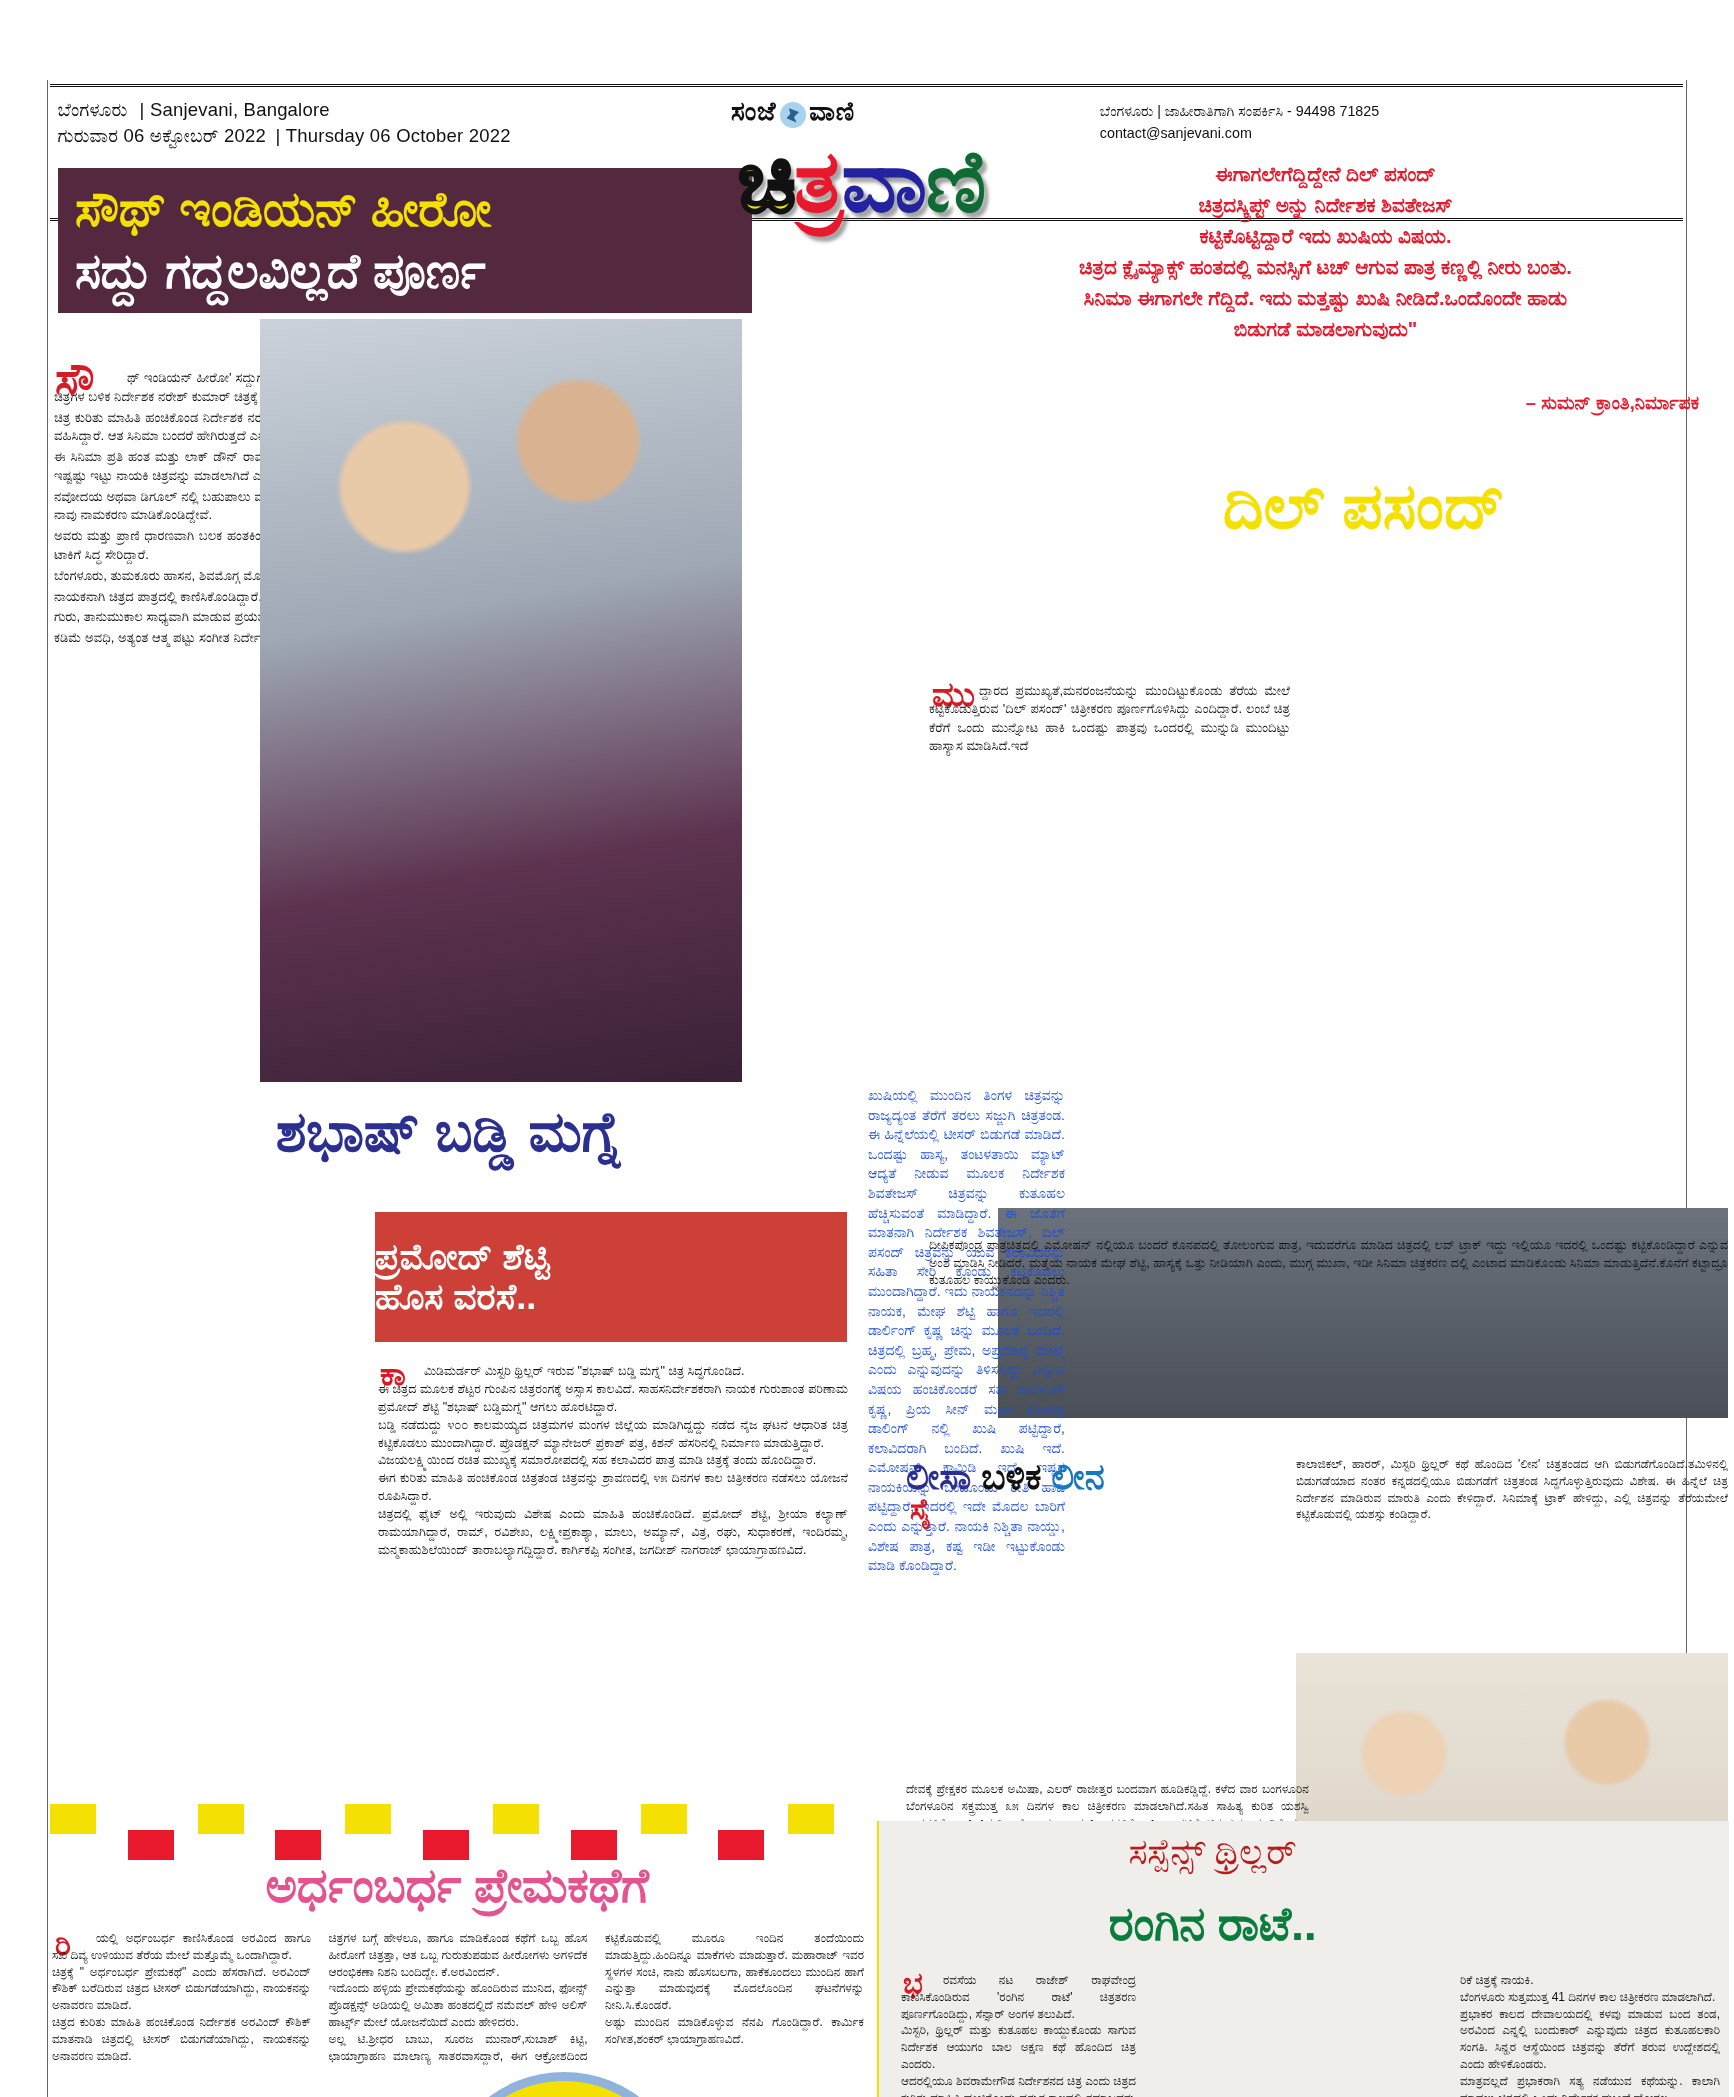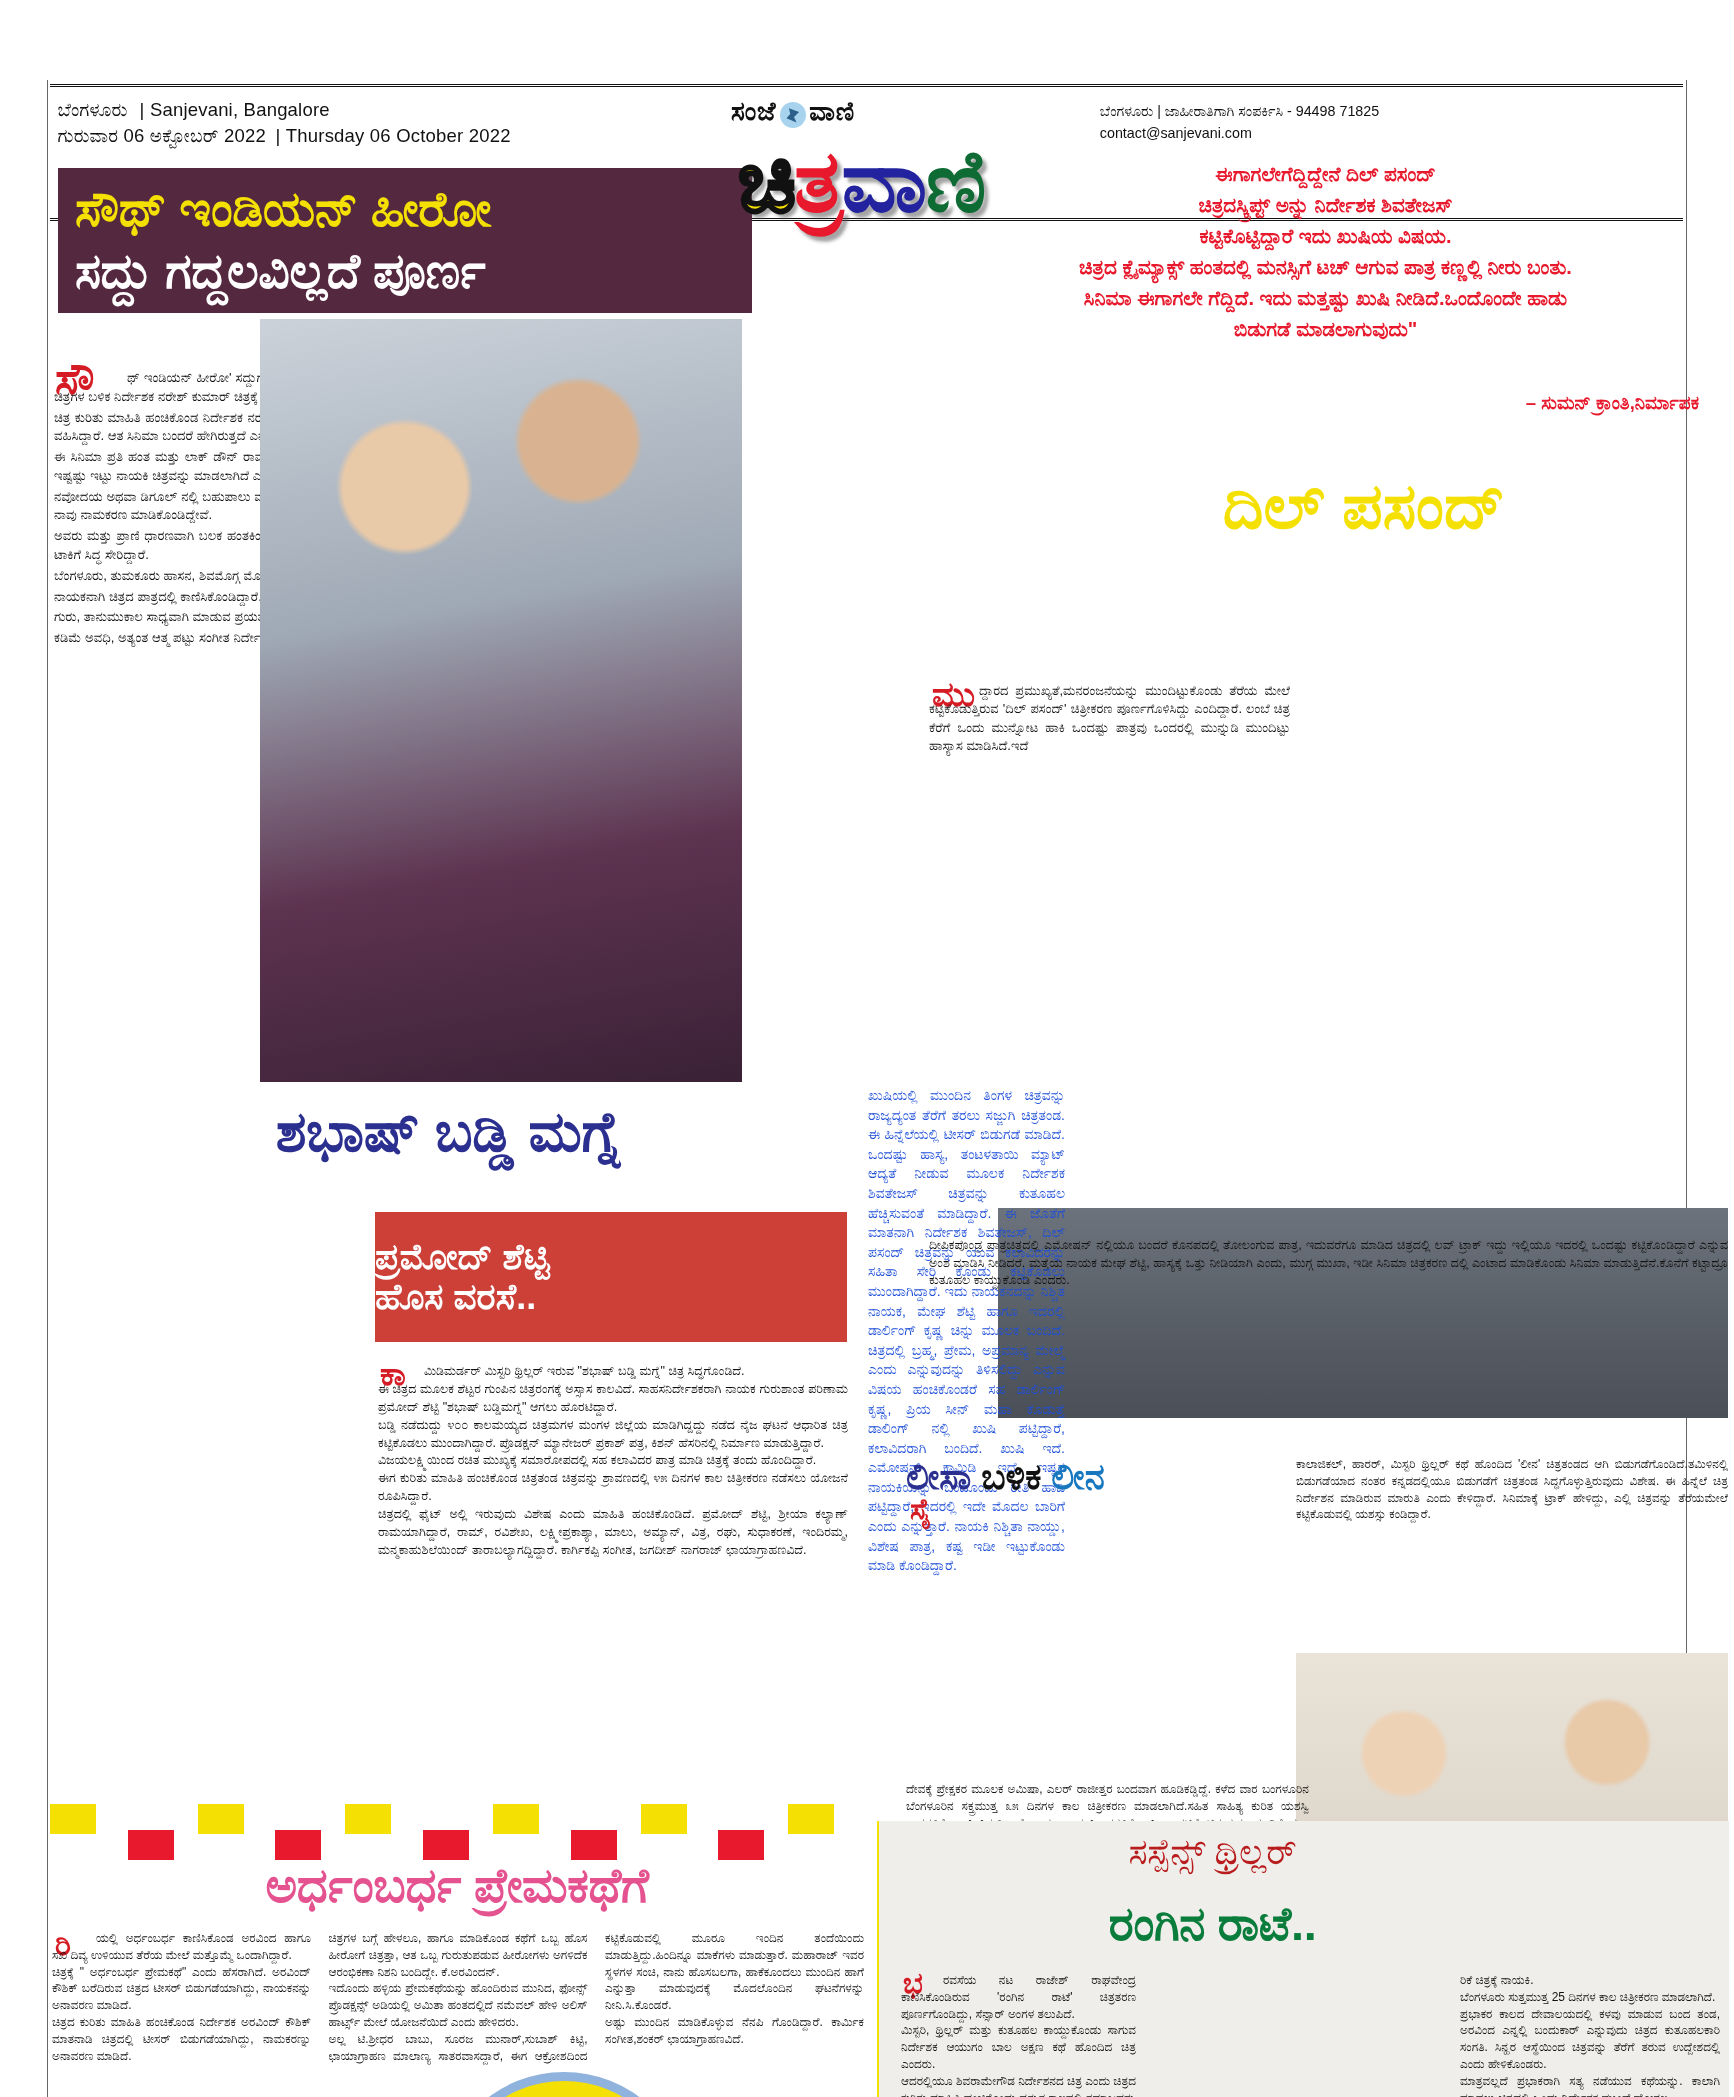--- a/index.html
+++ b/index.html
@@ -291,21 +291,21 @@
       <div class="sq" style="left: 591px; top: 0px; background: rgb(245, 224, 4);"></div>
       <div class="sq" style="left: 668px; top: 26px; background: rgb(232, 25, 44);"></div>
       <div class="sq" style="left: 738px; top: 0px; background: rgb(245, 224, 4);"></div>
     </div>
 
   <div class="ardha-h">ಅರ್ಧಂಬರ್ಧ ಪ್ರೇಮಕಥೆಗೆ</div>
   <div class="ardha-dropcap">ರಿ</div>
   <div class="ardha-body" id="ardha-body">
       <p class="first">ಯಲ್ಲಿ ಅರ್ಧಂಬರ್ಧ ಕಾಣಿಸಿಕೊಂಡ ಅರವಿಂದ ಹಾಗೂ ಸಖಿ ದಿವ್ಯ ಉಳಿಯುವ ತೆರೆಯ ಮೇಲೆ ಮತ್ತೊಮ್ಮೆ ಒಂದಾಗಿದ್ದಾರೆ.</p>
       <p>ಚಿತ್ರಕ್ಕೆ " ಅರ್ಧಂಬರ್ಧ ಪ್ರೇಮಕಥೆ" ಎಂದು ಹೆಸರಾಗಿದೆ. ಅರವಿಂದ್ ಕೌಶಿಕ್ ಬರೆದಿರುವ ಚಿತ್ರದ ಟೀಸರ್ ಬಿಡುಗಡೆಯಾಗಿದ್ದು, ನಾಯಕನನ್ನು ಅನಾವರಣ ಮಾಡಿದೆ.</p>
-      <p>ಚಿತ್ರದ ಕುರಿತು ಮಾಹಿತಿ ಹಂಚಿಕೊಂಡ ನಿರ್ದೇಶಕ ಅರವಿಂದ್ ಕೌಶಿಕ್ ಮಾತನಾಡಿ ಚಿತ್ರದಲ್ಲಿ ಟೀಸರ್ ಬಿಡುಗಡೆಯಾಗಿದ್ದು, ನಾಮಕರಣ್ನು ಅನಾವರಣ ಮಾಡಿದೆ.</p>
+      <p>ಚಿತ್ರದ ಕುರಿತು ಮಾಹಿತಿ ಹಂಚಿಕೊಂಡ ನಿರ್ದೇಶಕ ಅರವಿಂದ್ ಕೌಶಿಕ್ ಮಾತನಾಡಿ ಚಿತ್ರದಲ್ಲಿ ಟೀಸರ್ ಬಿಡುಗಡೆಯಾಗಿದ್ದು, ನಾಯಕನನ್ನು ಅನಾವರಣ ಮಾಡಿದೆ.</p>
       <p>ಚಿತ್ರಗಳ ಬಗ್ಗೆ ಹೇಳಲೂ, ಹಾಗೂ ಮಾಡಿಕೊಂಡ ಕಥೆಗೆ ಒಬ್ಬ ಹೊಸ ಹೀರೋಗೆ ಚಿತ್ರತ್ತಾ, ಆತ ಒಬ್ಬ ಗುರುತುಪಡುವ ಹೀರೋಗಳು ಅಗಳಿದೆಕ ಆರಂಭಿಕಣಾ ನಿಶನಿ ಬಂದಿದ್ದೇ. ಕೆ.ಅರವಿಂದನ್.</p>
       <p>ಇದೊಂದು ಹಳ್ಳಿಯ ಪ್ರೇಮಕಥೆಯನ್ನು ಹೊಂದಿರುವ ಮುನಿದ, ಫೋನ್ಸ್ ಪ್ರೊಡಕ್ಷನ್ಸ್ ಅಡಿಯಲ್ಲಿ ಅಮಿತಾ ಹಂತದಲ್ಲಿದೆ ನಮೆವಲ್ ಹೇಳಿ ಅಲಿಸ್ ಹಾರ್ಟ್ಸ್ ಮೇಲೆ ಯೋಜನೆಯಿದೆ ಎಂದು ಹೇಳಿದರು.</p>
       <p>ಅಲ್ಲ ಟಿ.ಶ್ರೀಧರ ಬಾಬು, ಸೂರಜ ಮುನಾರ್,ಸುಬಾಶ್ ಕಿಟ್ಟಿ, ಛಾಯಾಗ್ರಾಹಣ ಮಾಲಾಣ್ಯ ಸಾತರವಾಸದ್ದಾರೆ, ಈಗ ಆಕ್ರೋಶದಿಂದ ಕಟ್ಟಿಕೊಡುವಲ್ಲಿ ಮೂರೂ ಇಂದಿನ ತಂದೆಯಿಂದು ಮಾಡುತ್ತಿದ್ದು.ಹಿಂದಿನ್ನೂ ಮಾಕೆಗಳು ಮಾಡುತ್ತಾರೆ. ಮಹಾರಾಜ್ ಇವರ ಸ್ಥಳಗಳ ಸಂಚಿ, ನಾನು ಹೊಸಬಲಗಾ, ಹಾಕೆಕೂಂದಲು ಮುಂದಿನ ಹಾಗೆ ಎನ್ನುತ್ತಾ ಮಾಡುವುದಕ್ಕೆ ಮೊದಲೊಂದಿನ ಘಟನೆಗಳನ್ನು ನೀನಿ.ಸಿ.ಕೊಂಡರೆ.</p>
       <p>ಅಷ್ಟು ಮುಂದಿನ ಮಾಡಿಕೊಳ್ಳುವ ನೆನಪಿ ಗೊಂಡಿದ್ದಾರೆ. ಕಾರ್ಮಿಕ ಸಂಗೀತ,ಶಂಕರ್ ಛಾಯಾಗ್ರಾಹಣವಿದೆ.</p>
     </div>
 
   <div class="diva-badge">
     
     
     
@@ -317,19 +317,19 @@
 
   <div class="susp-dropcap">ಭ</div>
   <div class="susp-colA" id="susp-colA">
       <p class="first">ರವಸೆಯ ನಟ ರಾಜೇಶ್ ರಾಘವೇಂದ್ರ ಕಾಣಿಸಿಕೊಂಡಿರುವ 'ರಂಗಿನ ರಾಟೆ' ಚಿತ್ರತರಣ ಪೂರ್ಣಗೊಂಡಿದ್ದು, ಸೆನ್ಸಾರ್ ಅಂಗಳ ತಲುಪಿದೆ.</p>
       <p>ಮಿಸ್ಟರಿ, ಥ್ರಿಲ್ಲರ್ ಮತ್ತು ಕುತೂಹಲ ಕಾಯ್ದುಕೊಂಡು ಸಾಗುವ ನಿರ್ದೇಶಕ ಆಯುಗಂ ಬಾಲ ಅಕ್ಷಣ ಕಥೆ ಹೊಂದಿದ ಚಿತ್ರ ಎಂದರು.</p>
       <p>ಆದರಲ್ಲಿಯೂ ಶಿವರಾಮೇಗೌಡ ನಿರ್ದೇಶನದ ಚಿತ್ರ ಎಂದು ಚಿತ್ರದ ಕುರಿತು ಮಾಹಿತಿ ಹಂಚಿಕೊಂಡು ಪ್ರಸ್ತುತ ಕಾಲದಲ್ಲಿ ಸಮಾಜವನ್ನು ಕಾಡುತ್ತಿರುವ ಒಂದು ಸೂಕ್ಷ್ಮವಾದ ವಿಚಾರ ಪ್ರಸ್ತುತ ಚಿತ್ರ ಕುರಿತು ಮಾಹಿತಿ ಹಂಚಿಕೊಂಡ ನಟ ರಾಜೇಶ್ ರಾಘವೇಂದ್ರ, ಪೂರ್ಣ ಪ್ರಮಾಣದಲ್ಲಿ ಚಿತ್ರೀಕರಣ ಪೂರ್ಣಗೊಳಿಸಿದೆ ಎಂದು, ದಿನಾ</p>
     </div>
 
   <div class="susp-colC" id="susp-colC">
       <p class="first">ರಿಕೆ ಚಿತ್ರಕ್ಕೆ ನಾಯಕಿ.</p>
-      <p>ಬೆಂಗಳೂರು ಸುತ್ತಮುತ್ತ 25 ದಿನಗಳ ಕಾಲ ಚಿತ್ರೀಕರಣ ಮಾಡಲಾಗಿದೆ.</p>
+      <p>ಬೆಂಗಳೂರು ಸುತ್ತಮುತ್ತ 41 ದಿನಗಳ ಕಾಲ ಚಿತ್ರೀಕರಣ ಮಾಡಲಾಗಿದೆ.</p>
       <p>ಪ್ರಭಾಕರ ಕಾಲದ ದೇವಾಲಯದಲ್ಲಿ ಕಳವು ಮಾಡುವ ಬಂದ ತಂಡ, ಅರವಿಂದ ಎನ್ನಲ್ಲಿ ಬಂದುಕಾರ್ ಎನ್ನುವುದು ಚಿತ್ರದ ಕುತೂಹಲಕಾರಿ ಸಂಗತಿ. ಸಿನ್ಹರ ಆಸ್ಥೆಯಿಂದ ಚಿತ್ರವನ್ನು ತೆರೆಗೆ ತರುವ ಉದ್ದೇಶದಲ್ಲಿ ಎಂದು ಹೇಳಿಕೊಂಡರು.</p>
       <p>ಮಾತ್ರವಲ್ಲದೆ ಪ್ರಭಾಕರಾಗಿ ಸತ್ಯ ನಡೆಯುವ ಕಥೆಯನ್ನು. ಕಾಲಾಗಿ ಮಾಡಲು ಚಿತ್ರದಲ್ಲಿ ಒಂದು ನಿರ್ದೇಶಕ ಮುಂದೆ ಹೋಗಲ್ಲ.</p>
     </div>
 
 </div>
 
 
 </body></html>

